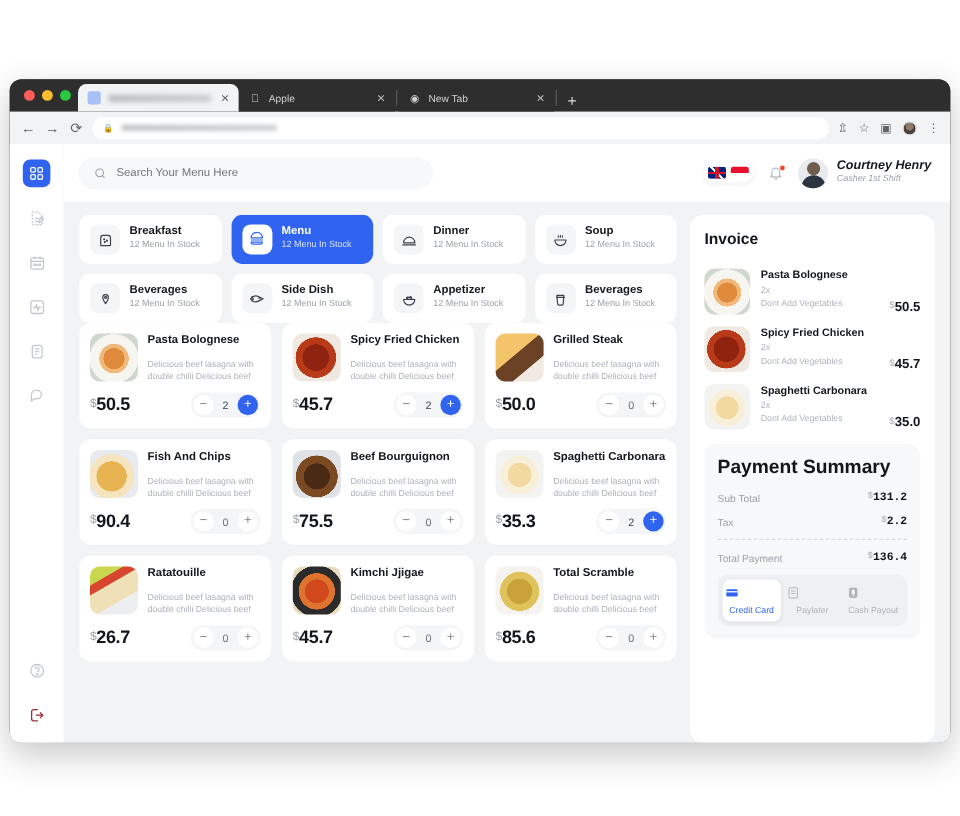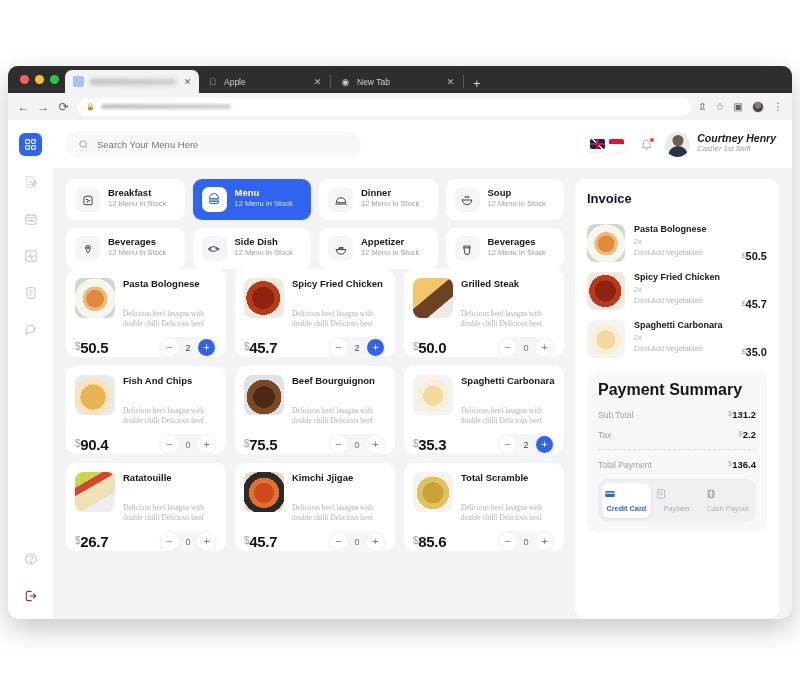--- a/index.html
+++ b/index.html
@@ -139,21 +139,21 @@
 
   .section-title { font-size: 13px; font-weight: bold; color: #12161c; margin: 16px 0 9px; flex: none; }
 
   .menu-grid { display: grid; grid-template-columns: repeat(3, 1fr); gap: 9px;
                overflow: hidden; padding-bottom: 2px; }
   .mcard { background: #fff; border-radius: 10px; padding: 9px; display: flex; flex-direction: column;
            gap: 7px; height: 88px; }
   .mtop { display: flex; gap: 8px; }
   .thumb { width: 40px; height: 40px; border-radius: 8px; flex: none; background-size: cover; }
   .mname { font-size: 9.5px; font-weight: bold; color: #13171d; line-height: 1.25; }
-  .mdesc { font-size: 7.3px; color: #adb2ba; line-height: 1.45; margin-top: 19px; font-family: Liberation Serif, serif; }
+  .mdesc { font-size: 7.3px; color: #adb2ba; line-height: 1.45; margin-top: 9px; }
   .mbot { display: flex; align-items: center; justify-content: space-between; margin-top: auto; }
   .price { font-size: 15px; font-weight: bold; color: #12161c; letter-spacing: -0.3px; }
   .price .cur { font-size: 10px; color: #9ba1a9; font-weight: normal; vertical-align: 3px; }
   .stepper { display: flex; align-items: center; background: #f4f5f7; border-radius: 13px; padding: 2px; gap: 2px; }
   .stepbtn { width: 17px; height: 17px; border-radius: 50%; background: #fff; color: #7d838c;
              display: flex; align-items: center; justify-content: center; font-size: 11px; line-height: 1; }
   .stepbtn.on { background: #2f63f0; color: #fff; }
   .qty { width: 16px; text-align: center; font-size: 9px; color: #6d737c; }
   .qty.has { color: #3a4150; }
 
@@ -167,30 +167,30 @@
   .inv-name { font-size: 9px; font-weight: bold; color: #13171d; }
   .inv-qty { font-size: 7.5px; color: #b0b5bd; margin: 3px 0 2px; }
   .inv-note { font-size: 7.3px; color: #b0b5bd; }
   .inv-price { font-size: 11px; font-weight: bold; color: #12161c; align-self: flex-end; white-space: nowrap; }
   .inv-price .cur { font-size: 8px; color: #a8adb5; font-weight: normal; vertical-align: 2px; }
 
   .summary { background: #f7f8fa; border-radius: 10px; padding: 11px 11px 10px; margin-top: 2px; }
   .sum-title { font-size: 16px; font-weight: bold; color: #12161c; margin-bottom: 10px; }
   .sum-row { display: flex; justify-content: space-between; align-items: center; margin-bottom: 9px; }
   .sum-lab { font-size: 8.5px; color: #9ba1a9; }
-  .sum-val { font-size: 9.5px; font-weight: bold; color: #12161c; }
+  .sum-val { font-size: 9.5px; font-weight: bold; color: #12161c; font-family: Liberation Mono, monospace; }
   .sum-val .cur { font-size: 7.5px; color: #a8adb5; font-weight: normal; vertical-align: 2px; }
   .dashed { border-top: 1px dashed #d7dade; margin: 2px 0 9px; }
   .paytabs { display: flex; background: #eef0f3; border-radius: 9px; padding: 4px; gap: 2px; margin-top: 4px; }
   .paytab { flex: 1; border-radius: 7px; padding: 5px 2px 5px; text-align: center; }
   .paytab.sel { background: #fff; box-shadow: 0 1px 3px rgba(0,0,0,.08); }
   .paytab .pic { font-size: 11px; color: #aeb3bb; line-height: 1; }
   .paytab.sel .pic { color: #2f63f0; }
   .paytab .plab { font-size: 7.3px; color: #aeb3bb; margin-top: 4px; }
-  .paytab.sel .plab { color: #2f63f0; font-weight: bold; }
+  .paytab.sel .plab { color: #2f63f0; font-weight: normal; }
   .order-btn { margin-top: 11px; height: 30px; border-radius: 9px; background: #2f63f0; color: #fff;
                font-size: 11px; font-weight: bold; display: flex; align-items: center;
                justify-content: center; border: 0; font-family: "Liberation Sans", sans-serif; }
 
   svg { display: block; }
 </style>
 </head>
 <body>
 
 <div class="stage">

